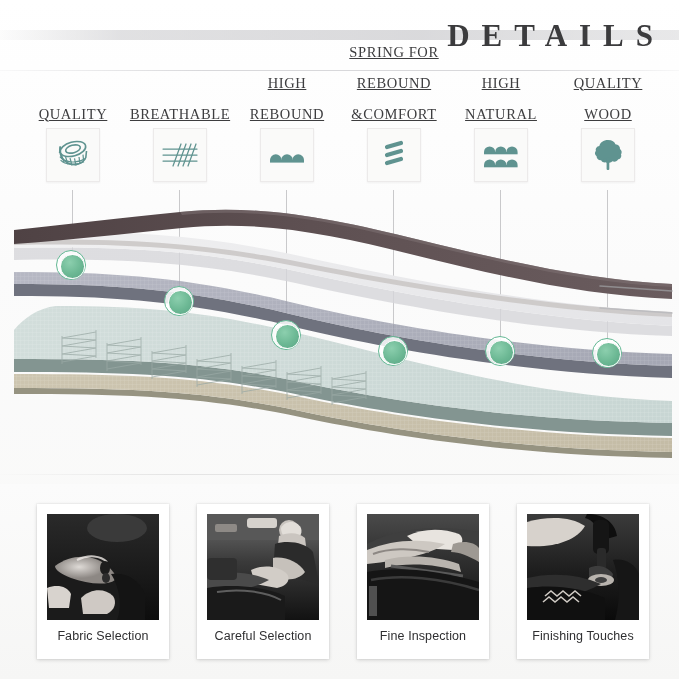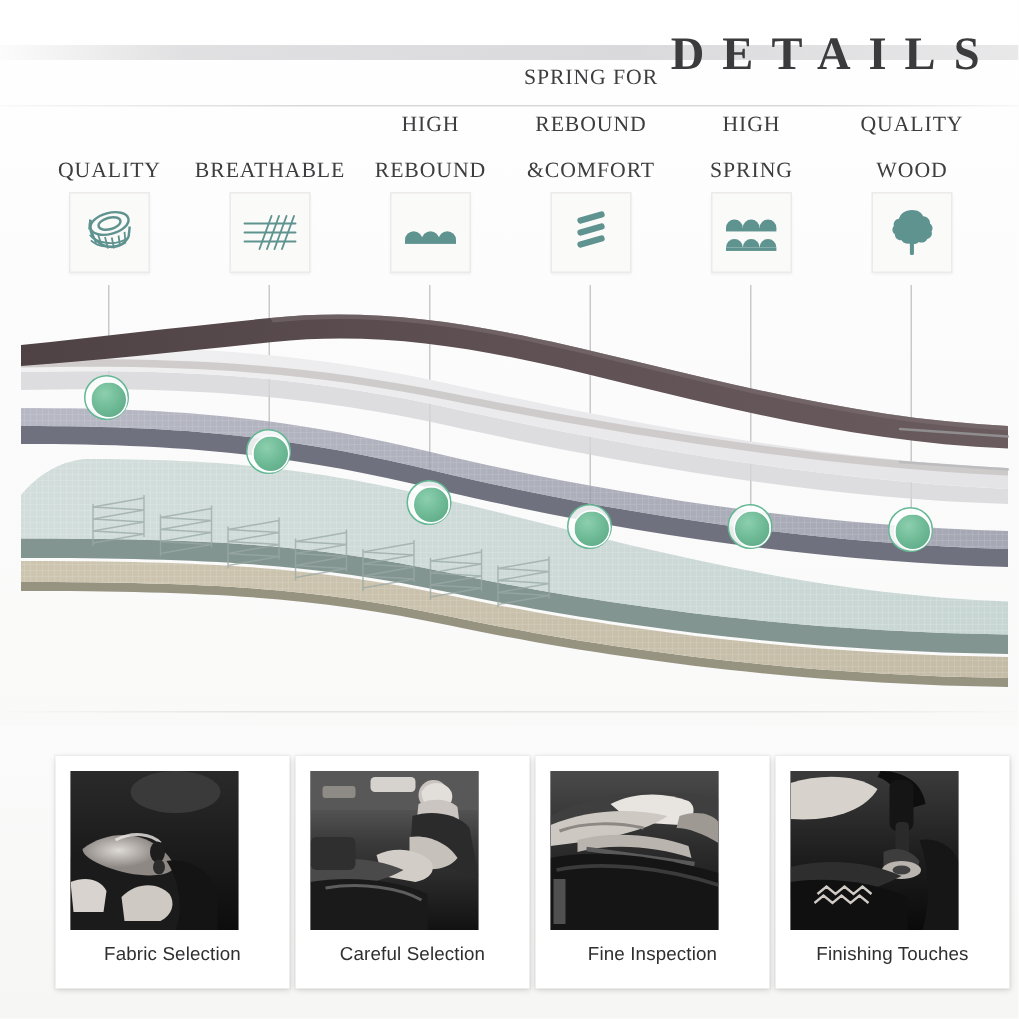--- a/index.html
+++ b/index.html
@@ -36,21 +36,21 @@
   .features{position:absolute;left:0;top:76px;width:679px;height:120px;}
   .feature{position:absolute;top:0;width:118px;text-align:center;}
   .feature-label{
     font-family:"Liberation Serif", serif;
     font-variant:small-caps;
     font-size:14.5px;
     line-height:15.5px;
     letter-spacing:.6px;
     color:#3d3d3f;
     height:46px;
-    display:flex;align-items:flex-end;justify-content:center;
+    display:flex;align-items:flex-end;justify-content:center;text-decoration:underline;
   }
   .feature-label span{display:block;width:100%;}
   .tile{
     width:52px;height:52px;margin:6px auto 0;
     background:#fafaf9;
     border:1px solid #eceaea;
     box-shadow:0 1px 2px rgba(0,0,0,.05);
     display:flex;align-items:center;justify-content:center;
   }
   .tile svg{display:block;}
@@ -79,21 +79,20 @@
     background:linear-gradient(90deg,rgba(240,240,240,.1),rgba(226,226,226,.9) 25%,rgba(226,226,226,.9) 78%,rgba(242,242,242,.2));
   }
 
   
   .cards{position:absolute;left:0;top:484px;width:679px;height:195px;
          background:linear-gradient(180deg,#fbfbfb,#f6f6f5);}
   .card{
     position:absolute;top:20px;width:132px;height:155px;
     background:#ffffff;
     box-shadow:0 1px 4px rgba(0,0,0,.16), 0 0 0 1px rgba(0,0,0,.025);
-    padding-left:24px;
   }
   .card .photo{
     position:absolute;left:10px;top:10px;width:112px;height:106px;
     overflow:hidden;background:#1a1a1a;
   }
   .card .photo svg{display:block;}
   .card .caption{
     position:absolute;left:0;right:0;bottom:16px;
     text-align:center;
     font-family:"Liberation Sans", sans-serif;
@@ -192,21 +191,21 @@
             <path d="M9 17 L23 13"></path>
             <path d="M9 25 L23 21"></path>
           </g>
         </svg>
       </div>
     </div>
 
     <div class="feature" style="left:442px">
       <div class="feature-label">
         <span><span>HIGH</span><br>
-              <span>SPRING</span></span>
+              <span>NATURAL</span></span>
       </div>
       <div class="tile">
         <svg width="40" height="34" viewBox="0 0 40 34">
           <g fill="#5f9390">
             <path d="M3 14 a5.6 5.6 0 0 1 11.2 0 z"></path>
             <path d="M14.2 14 a5.6 5.6 0 0 1 11.2 0 z"></path>
             <path d="M25.4 14 a5.6 5.6 0 0 1 11.2 0 z"></path>
             <rect x="3" y="14" width="33.6" height="2.3"></rect>
             <path d="M3 27 a5.6 5.6 0 0 1 11.2 0 z"></path>
             <path d="M14.2 27 a5.6 5.6 0 0 1 11.2 0 z"></path>

